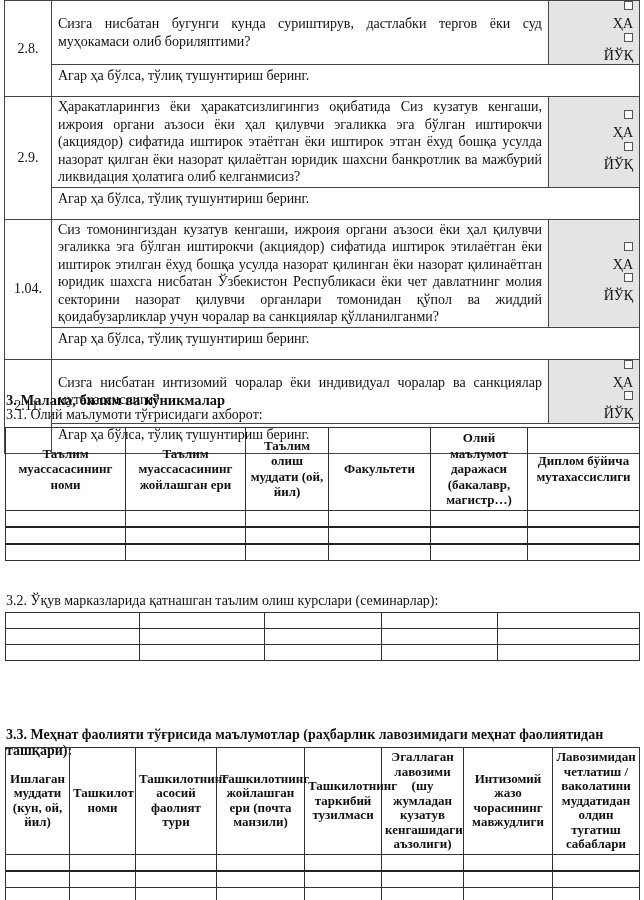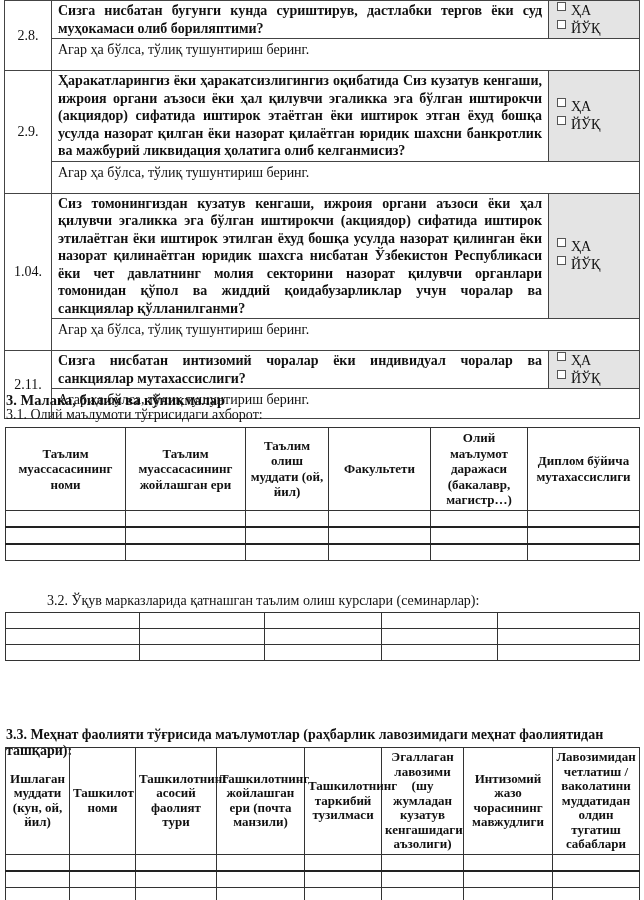--- a/index.html
+++ b/index.html
@@ -1,23 +1,23 @@
 <!DOCTYPE html>
 <html><head>
 <meta charset="utf-8">
 <style>
   html, body { margin:0; padding:0; background:#ffffff; }
   body { width:644px; height:900px; overflow:hidden; position:relative;
          font-family:"Liberation Serif", "DejaVu Serif", serif; color:#111; }
   .qtable { position:absolute; left:4px; width:636px; border-collapse:collapse; table-layout:fixed; }
   .qtable td { border:1px solid #444; vertical-align:middle; padding:0 6px; font-size:14px; line-height:17.5px; }
   .qnum { width:34px; text-align:center; font-size:14px; }
-  .qtext { font-weight:bold; text-align:justify; text-align-last:left; padding-top:1px !important; padding-bottom:1px !important; }
+  .qtext { font-weight:normal; text-align:justify; text-align-last:left; padding-top:1px !important; padding-bottom:1px !important; }
   .qopts { width:76px; background:#e4e4e4; font-size:13px; line-height:15px; padding-left:8px !important; }
-  .opt { display:flex; align-items:flex-start; gap:5px; }
+  .opt { display:flex; align-items:flex-end; gap:5px;flex-direction:column; }
   .cb { display:inline-block; width:7px; height:7px; border:1px solid #555; background:#fff; }
   .qexp { font-size:13.5px; vertical-align:top !important; padding-top:2px !important; }
   .section-title { position:absolute; left:6px; font-weight:bold; font-size:14.5px; }
   .sub-title { position:absolute; left:6px; font-size:14px; }
   .grid { position:absolute; left:5px; width:634px; border-collapse:collapse; table-layout:fixed; }
   .grid th { border:1px solid #333; font-weight:bold; font-size:13px; line-height:15.5px; padding:2px 3px; text-align:center; vertical-align:middle; }
   .grid td { border:1px solid #333; height:15px; padding:0; }
   .grid tr.thick td { border-top:2px solid #222; }
   .grid3 th { font-size:13px; line-height:14.5px; }
 </style>
@@ -142,21 +142,21 @@
         <td></td>
         <td></td>
         <td></td>
         <td></td>
         <td></td>
         <td></td>
       </tr>
 </tbody>
   </table>
 
-<div class="sub-title" style="top:593px;margin-left:41px;">3.2. Ўқув марказларида қатнашган таълим олиш курслари (семинарлар):</div>
+<div class="sub-title" style="top:593px;">3.2. Ўқув марказларида қатнашган таълим олиш курслари (семинарлар):</div>
 
 <table class="grid" style="top:612px;">
   <colgroup>
       <col style="width:134px">
       <col style="width:125px">
       <col style="width:117px">
       <col style="width:116px">
       <col style="width:142px">
     </colgroup>
   <tbody>

